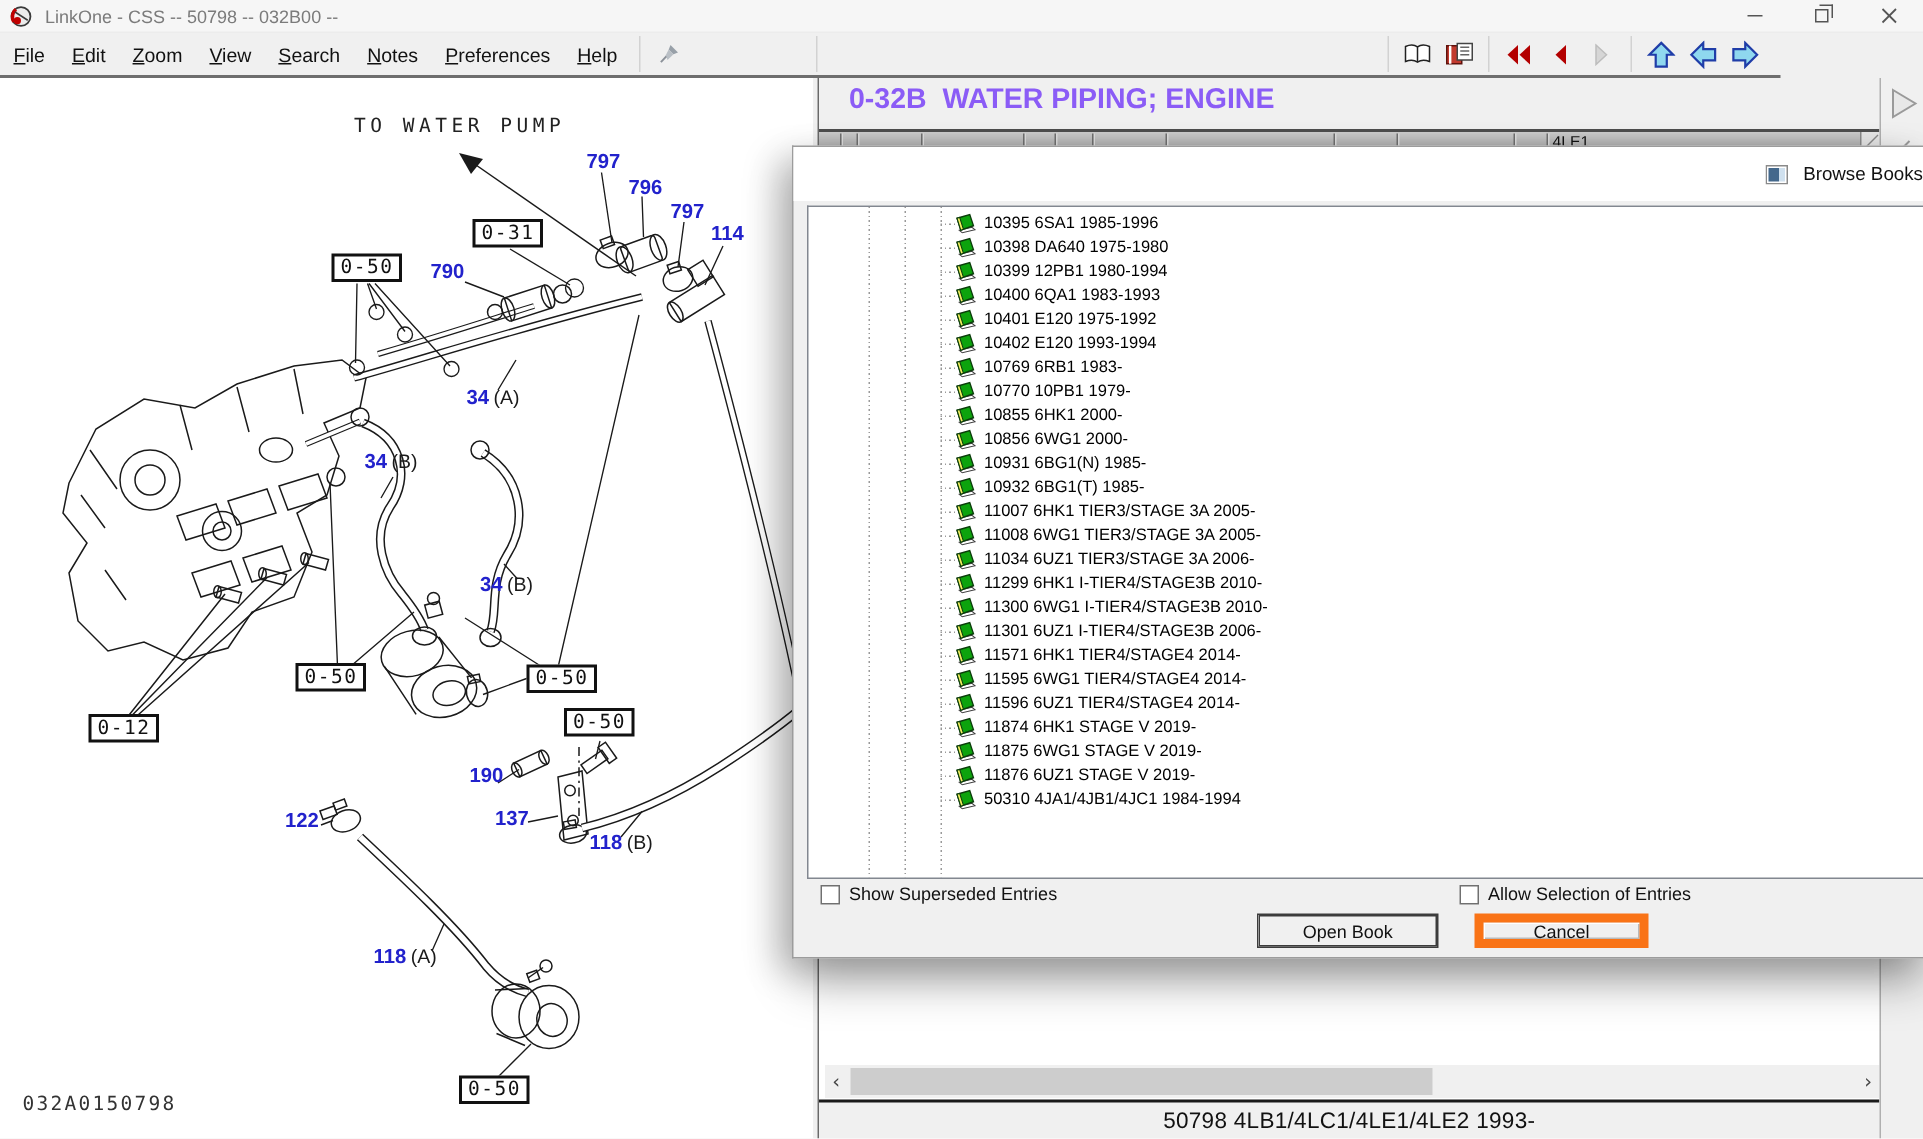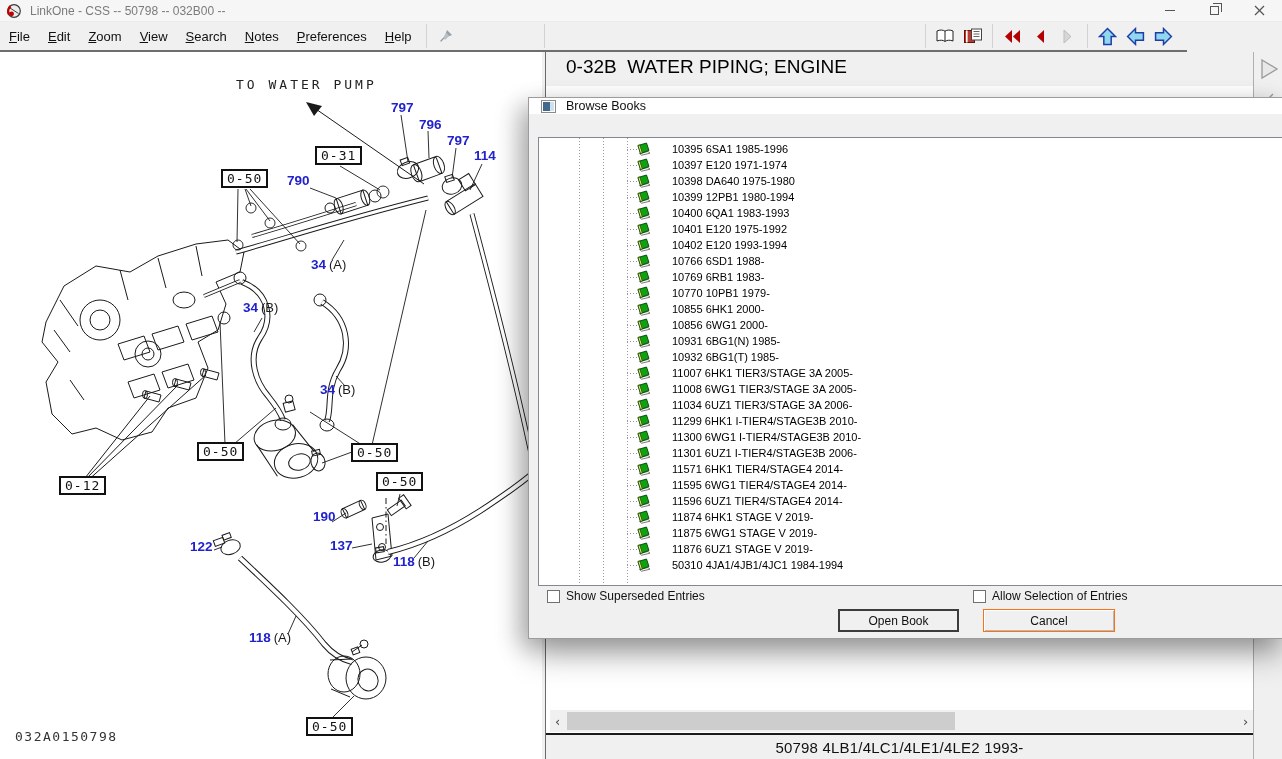--- a/index.html
+++ b/index.html
@@ -34,21 +34,21 @@
   .dlabel { position:absolute; font-size:13.5px; font-weight:bold; color:#2222cc; white-space:nowrap; }
   .dlabel .plsuf { color:#1a1a1a; font-weight:400; font-size:13px; margin-left:3px; }
   .refbox { position:absolute; font-family:"DejaVu Sans Mono", monospace; font-size:13px; color:#111;
             border:2px solid #111; background:#fff; padding:0 4px; line-height:15px; letter-spacing:1px; }
   .anno { position:absolute; font-family:"DejaVu Sans Mono", monospace; font-size:13px; color:#222; letter-spacing:3px; }
   .plate { position:absolute; font-family:"DejaVu Sans Mono", monospace; font-size:13px; color:#333; letter-spacing:1.5px; }
 
   .right-panel { position:absolute; left:545px; top:52px; width:737px; height:707px; background:#ffffff;
                  border-left:1px solid #6a6a6a; }
   .rp-header { position:absolute; left:0; top:0; width:737px; height:34px; background:#f0f0f0; }
-  .section-title { position:absolute; left:20px; top:4px; font-size:19px; font-weight:normal; color:#000000; white-space:pre; }
+  .section-title { position:absolute; left:20px; top:4px; font-size:19px; font-weight:bold; color:#8b5cf6; white-space:pre; }
   .rp-strip { position:absolute; left:707px; top:0; width:30px; height:707px; background:#f0f0f0; border-left:1px solid #b0b0b0; }
   .rp-playbtn { position:absolute; left:3px; top:5px; width:24px; height:24px; }
   .rp-grip { position:absolute; left:6px; top:40px; }
   .rp-tablehead { position:absolute; left:0; top:34px; width:707px; height:15px;
                   background:linear-gradient(#cdcdcd,#a9a9a9); border-top:2px solid #4d4d4d; border-bottom:1px solid #5a5a5a; }
   .col-div { position:absolute; top:1px; width:1px; height:12px; background:#707070; box-shadow:1px 0 0 #dedede; }
   .col-label { position:absolute; left:489px; top:1px; font-size:10.5px; color:#111; }
   .th-corner { position:absolute; left:694px; top:0; width:13px; height:13px; background:#e6e6e6; border-left:1px solid #8a8a8a; }
   .rp-content { position:absolute; left:0; top:50px; width:707px; height:608px; background:#ffffff; }
   .rp-hscroll { position:absolute; left:4px; top:658px; width:703px; height:22px; background:#f0f0f0; display:flex; align-items:center; }
@@ -57,42 +57,42 @@
   .sb-track { position:relative; flex:1; height:20px; }
   .sb-thumb { position:absolute; left:2px; top:1px; width:388px; height:18px; background:#cdcdcd; }
   .rp-status { position:absolute; left:0; top:681px; width:707px; height:26px; background:#f0f0f0;
                border-top:2px solid #1a1a1a; display:flex; align-items:center; justify-content:center; }
   .status-text { font-size:15px; color:#111; letter-spacing:0.2px; }
 
   
   .dialog { position:absolute; left:528px; top:97px; width:754px; height:542px; background:#f0f0f0;
             border:1px solid #9c9c9c; border-right:none; z-index:50;
             box-shadow:-10px 8px 22px rgba(0,0,0,0.22), 4px 16px 30px rgba(0,0,0,0.28); }
-  .dlg-titlebar { position:absolute; left:0; top:0; width:100%; height:16px; background:#ffffff;
-                  display:flex; align-items:center; }
+  .dlg-titlebar { position:absolute; left:0; top:0; width:100%; height:36px; background:#ffffff;
+                  display:flex; align-items:center;justify-content:flex-end; }
   .dlg-icon { margin:0 10px 0 12px; }
   .dlg-title { font-size:12.5px; color:#111; }
   .listbox { position:absolute; left:9px; top:39px; width:745px; height:449px; background:#ffffff;
              border:1px solid #828790; border-right:none; overflow:hidden; }
   .guide { position:absolute; top:0; bottom:0; width:1px;
            background-image:repeating-linear-gradient(180deg,#9a9a9a 0,#9a9a9a 1px,transparent 1px,transparent 3px); }
   .tree { position:absolute; left:0; top:3px; width:100%; }
   .tree-row { height:16px; display:flex; align-items:center; cursor:default; }
   .tree-connector { display:inline-block; width:11px; height:1px; margin-left:88px;
                     background-image:repeating-linear-gradient(90deg,#9a9a9a 0,#9a9a9a 1px,transparent 1px,transparent 3px); }
   .book-ic { width:16px; height:14px; flex:0 0 auto; margin-left:-2px; }
-  .tree-label { font-size:11px; color:#000; margin-left:20px; white-space:nowrap; }
+  .tree-label { font-size:11px; color:#000; margin-left:4px; white-space:nowrap; }
 
   .chk { position:absolute; display:flex; align-items:center; }
   .chk-box { width:13px; height:13px; background:#fff; border:1px solid #707070; }
   .chk-label { font-size:12px; color:#111; margin-left:6px; }
   .dlg-btn { position:absolute; top:511px; height:23px; background:#f0f0f0; font-size:12px; color:#111;
              display:flex; align-items:center; justify-content:center; font-family:"Liberation Sans",sans-serif; }
   .btn-default { left:309px; width:121px; border:1px solid #3c3c3c; box-shadow:0 0 0 1px #3c3c3c inset; }
-  .btn-plain { left:454px; width:132px; border:1px solid #f97316; box-shadow:inset 1px 1px 0 #ffffff, inset -1px -1px 0 #b9b9b9; }
+  .btn-plain { left:454px; width:116px; border:6px solid #f97316; box-shadow:inset 1px 1px 0 #ffffff, inset -1px -1px 0 #b9b9b9; }
 </style>
 </head>
 <body>
 
 <div class="titlebar">
   <svg class="app-icon" viewBox="0 0 16 16">
     <circle cx="8" cy="8" r="6.3" fill="#ececec" stroke="#3a3a3a" stroke-width="1.2"></circle>
     <path d="M3.2,11.5 A6.3,6.3 0 0 1 4.6,3.3" fill="none" stroke="#c00000" stroke-width="2.4"></path>
     <circle cx="5.6" cy="10.8" r="2.4" fill="#c00000"></circle>
     <line x1="4" y1="5" x2="12.5" y2="10.5" stroke="#3a3a3a" stroke-width="1"></line>
@@ -361,20 +361,39 @@
   <div class="refbox" style="left:351px; top:391px;">0-50</div>
   <div class="refbox" style="left:59px;  top:424px;">0-12</div>
   <div class="refbox" style="left:376px; top:420px;">0-50</div>
   <div class="refbox" style="left:306px; top:665px;">0-50</div>
 </div>
 
 <div class="right-panel">
   <div class="rp-header">
     <div class="section-title">0-32B  WATER PIPING; ENGINE</div>
   </div>
+  <div class="rp-tablehead">
+    <div class="col-div" style="left:14px;"></div>
+    <div class="col-div" style="left:25px;"></div>
+    <div class="col-div" style="left:68px;"></div>
+    <div class="col-div" style="left:136px;"></div>
+    <div class="col-div" style="left:157px;"></div>
+    <div class="col-div" style="left:182px;"></div>
+    <div class="col-div" style="left:231px;"></div>
+    <div class="col-div" style="left:343px;"></div>
+    <div class="col-div" style="left:385px;"></div>
+    <div class="col-div" style="left:463px;"></div>
+    <div class="col-div" style="left:485px;"></div>
+    <div class="col-label">4LE1</div>
+    <div class="th-corner">
+      <svg width="13" height="13">
+          <line x1="2" y1="11" x2="11" y2="2" stroke="#8a8a8a" stroke-width="1"></line>
+        </svg>
+    </div>
+  </div>
   <div class="rp-content"></div>
 
   <div class="rp-hscroll">
     <div class="sb-btn">‹</div>
     <div class="sb-track">
       <div class="sb-thumb"></div>
     </div>
     <div class="sb-btn">›</div>
   </div>
 
@@ -421,29 +440,20 @@
         </svg>
         <span class="tree-label">10395 6SA1 1985-1996</span>
       </div>
         <div class="tree-row">
         <span class="tree-connector"></span>
         <svg class="book-ic" viewBox="0 0 16 14">
           <polygon points="3.5,11.5 12,9.5 14,11.2 5.5,13.2" fill="#ffffff" stroke="#404040" stroke-width="0.7"></polygon>
           <polygon points="2,3.5 10.5,1 13,8.5 4.5,11.5" fill="#0da30d" stroke="#0b3d0b" stroke-width="0.9"></polygon>
           <polygon points="2,3.5 3.8,3 6.3,10.9 4.5,11.5" fill="#efef5e" stroke="#0b3d0b" stroke-width="0.7"></polygon>
         </svg>
-        <span class="tree-label">10397 E120 1971-1974</span>
-      </div>
-        <div class="tree-row">
-        <span class="tree-connector"></span>
-        <svg class="book-ic" viewBox="0 0 16 14">
-          <polygon points="3.5,11.5 12,9.5 14,11.2 5.5,13.2" fill="#ffffff" stroke="#404040" stroke-width="0.7"></polygon>
-          <polygon points="2,3.5 10.5,1 13,8.5 4.5,11.5" fill="#0da30d" stroke="#0b3d0b" stroke-width="0.9"></polygon>
-          <polygon points="2,3.5 3.8,3 6.3,10.9 4.5,11.5" fill="#efef5e" stroke="#0b3d0b" stroke-width="0.7"></polygon>
-        </svg>
         <span class="tree-label">10398 DA640 1975-1980</span>
       </div>
         <div class="tree-row">
         <span class="tree-connector"></span>
         <svg class="book-ic" viewBox="0 0 16 14">
           <polygon points="3.5,11.5 12,9.5 14,11.2 5.5,13.2" fill="#ffffff" stroke="#404040" stroke-width="0.7"></polygon>
           <polygon points="2,3.5 10.5,1 13,8.5 4.5,11.5" fill="#0da30d" stroke="#0b3d0b" stroke-width="0.9"></polygon>
           <polygon points="2,3.5 3.8,3 6.3,10.9 4.5,11.5" fill="#efef5e" stroke="#0b3d0b" stroke-width="0.7"></polygon>
         </svg>
         <span class="tree-label">10399 12PB1 1980-1994</span>
@@ -467,29 +477,20 @@
         <span class="tree-label">10401 E120 1975-1992</span>
       </div>
         <div class="tree-row">
         <span class="tree-connector"></span>
         <svg class="book-ic" viewBox="0 0 16 14">
           <polygon points="3.5,11.5 12,9.5 14,11.2 5.5,13.2" fill="#ffffff" stroke="#404040" stroke-width="0.7"></polygon>
           <polygon points="2,3.5 10.5,1 13,8.5 4.5,11.5" fill="#0da30d" stroke="#0b3d0b" stroke-width="0.9"></polygon>
           <polygon points="2,3.5 3.8,3 6.3,10.9 4.5,11.5" fill="#efef5e" stroke="#0b3d0b" stroke-width="0.7"></polygon>
         </svg>
         <span class="tree-label">10402 E120 1993-1994</span>
-      </div>
-        <div class="tree-row">
-        <span class="tree-connector"></span>
-        <svg class="book-ic" viewBox="0 0 16 14">
-          <polygon points="3.5,11.5 12,9.5 14,11.2 5.5,13.2" fill="#ffffff" stroke="#404040" stroke-width="0.7"></polygon>
-          <polygon points="2,3.5 10.5,1 13,8.5 4.5,11.5" fill="#0da30d" stroke="#0b3d0b" stroke-width="0.9"></polygon>
-          <polygon points="2,3.5 3.8,3 6.3,10.9 4.5,11.5" fill="#efef5e" stroke="#0b3d0b" stroke-width="0.7"></polygon>
-        </svg>
-        <span class="tree-label">10766 6SD1 1988-</span>
       </div>
         <div class="tree-row">
         <span class="tree-connector"></span>
         <svg class="book-ic" viewBox="0 0 16 14">
           <polygon points="3.5,11.5 12,9.5 14,11.2 5.5,13.2" fill="#ffffff" stroke="#404040" stroke-width="0.7"></polygon>
           <polygon points="2,3.5 10.5,1 13,8.5 4.5,11.5" fill="#0da30d" stroke="#0b3d0b" stroke-width="0.9"></polygon>
           <polygon points="2,3.5 3.8,3 6.3,10.9 4.5,11.5" fill="#efef5e" stroke="#0b3d0b" stroke-width="0.7"></polygon>
         </svg>
         <span class="tree-label">10769 6RB1 1983-</span>
       </div>

